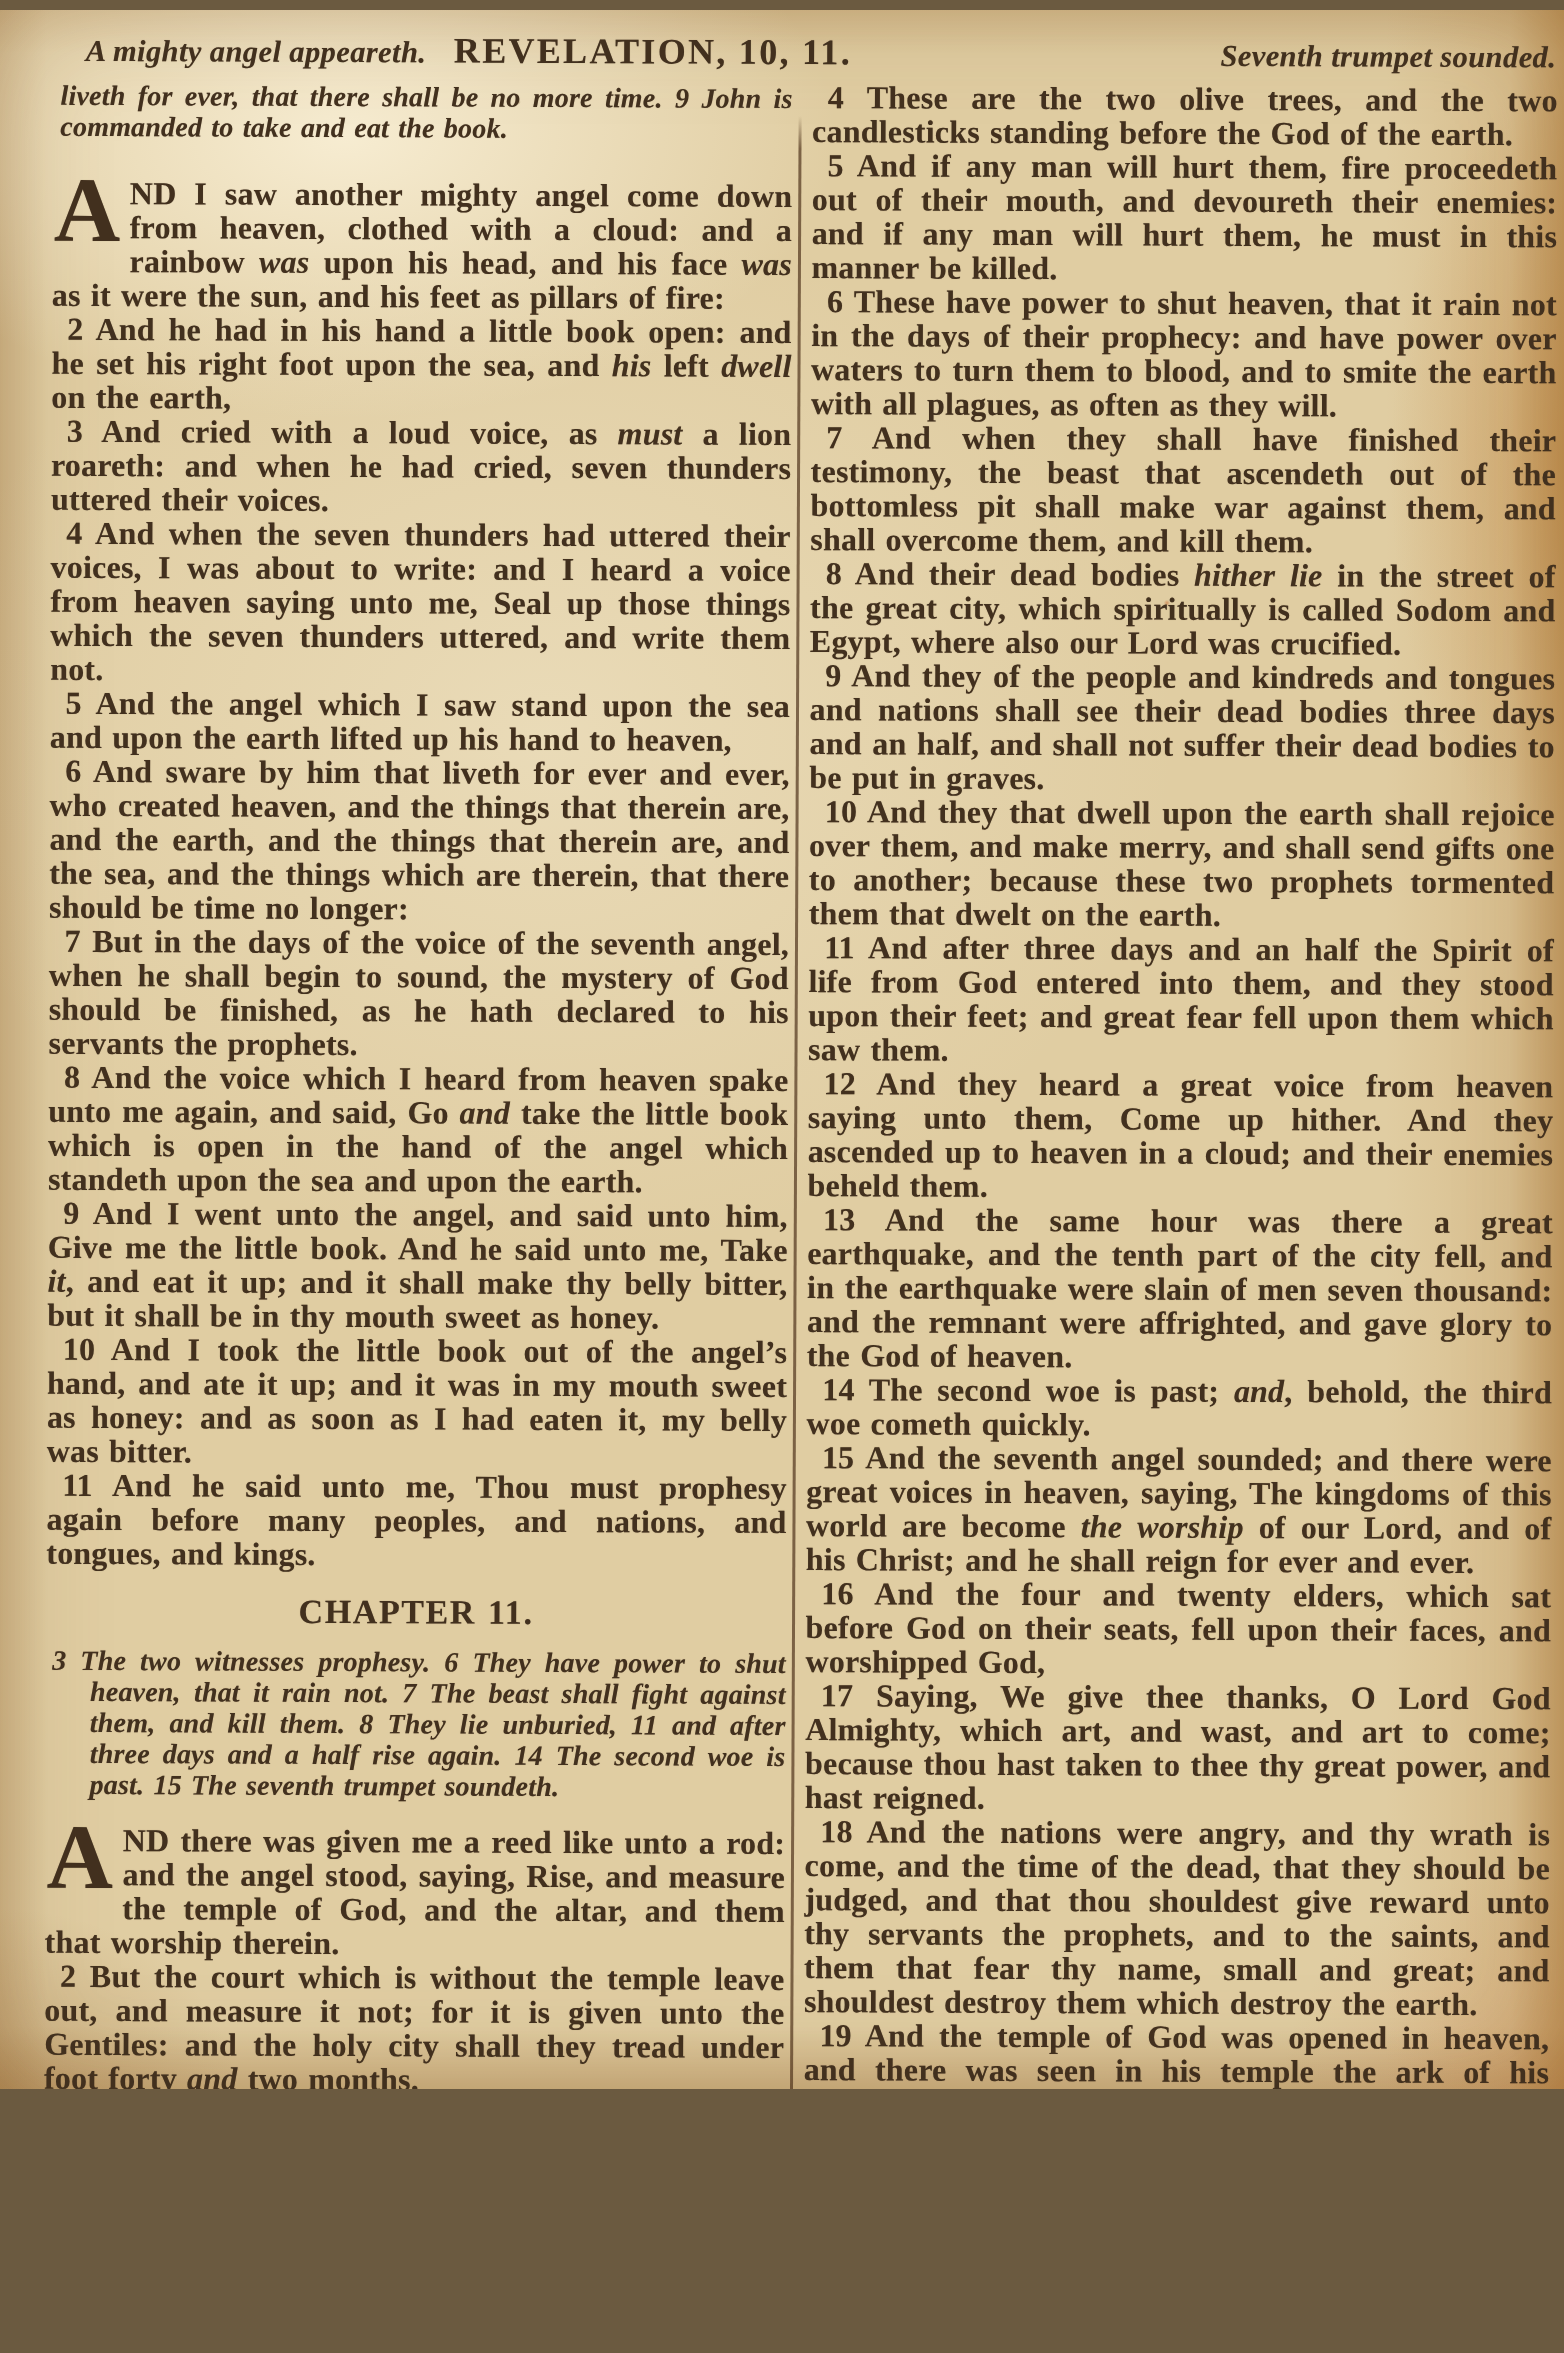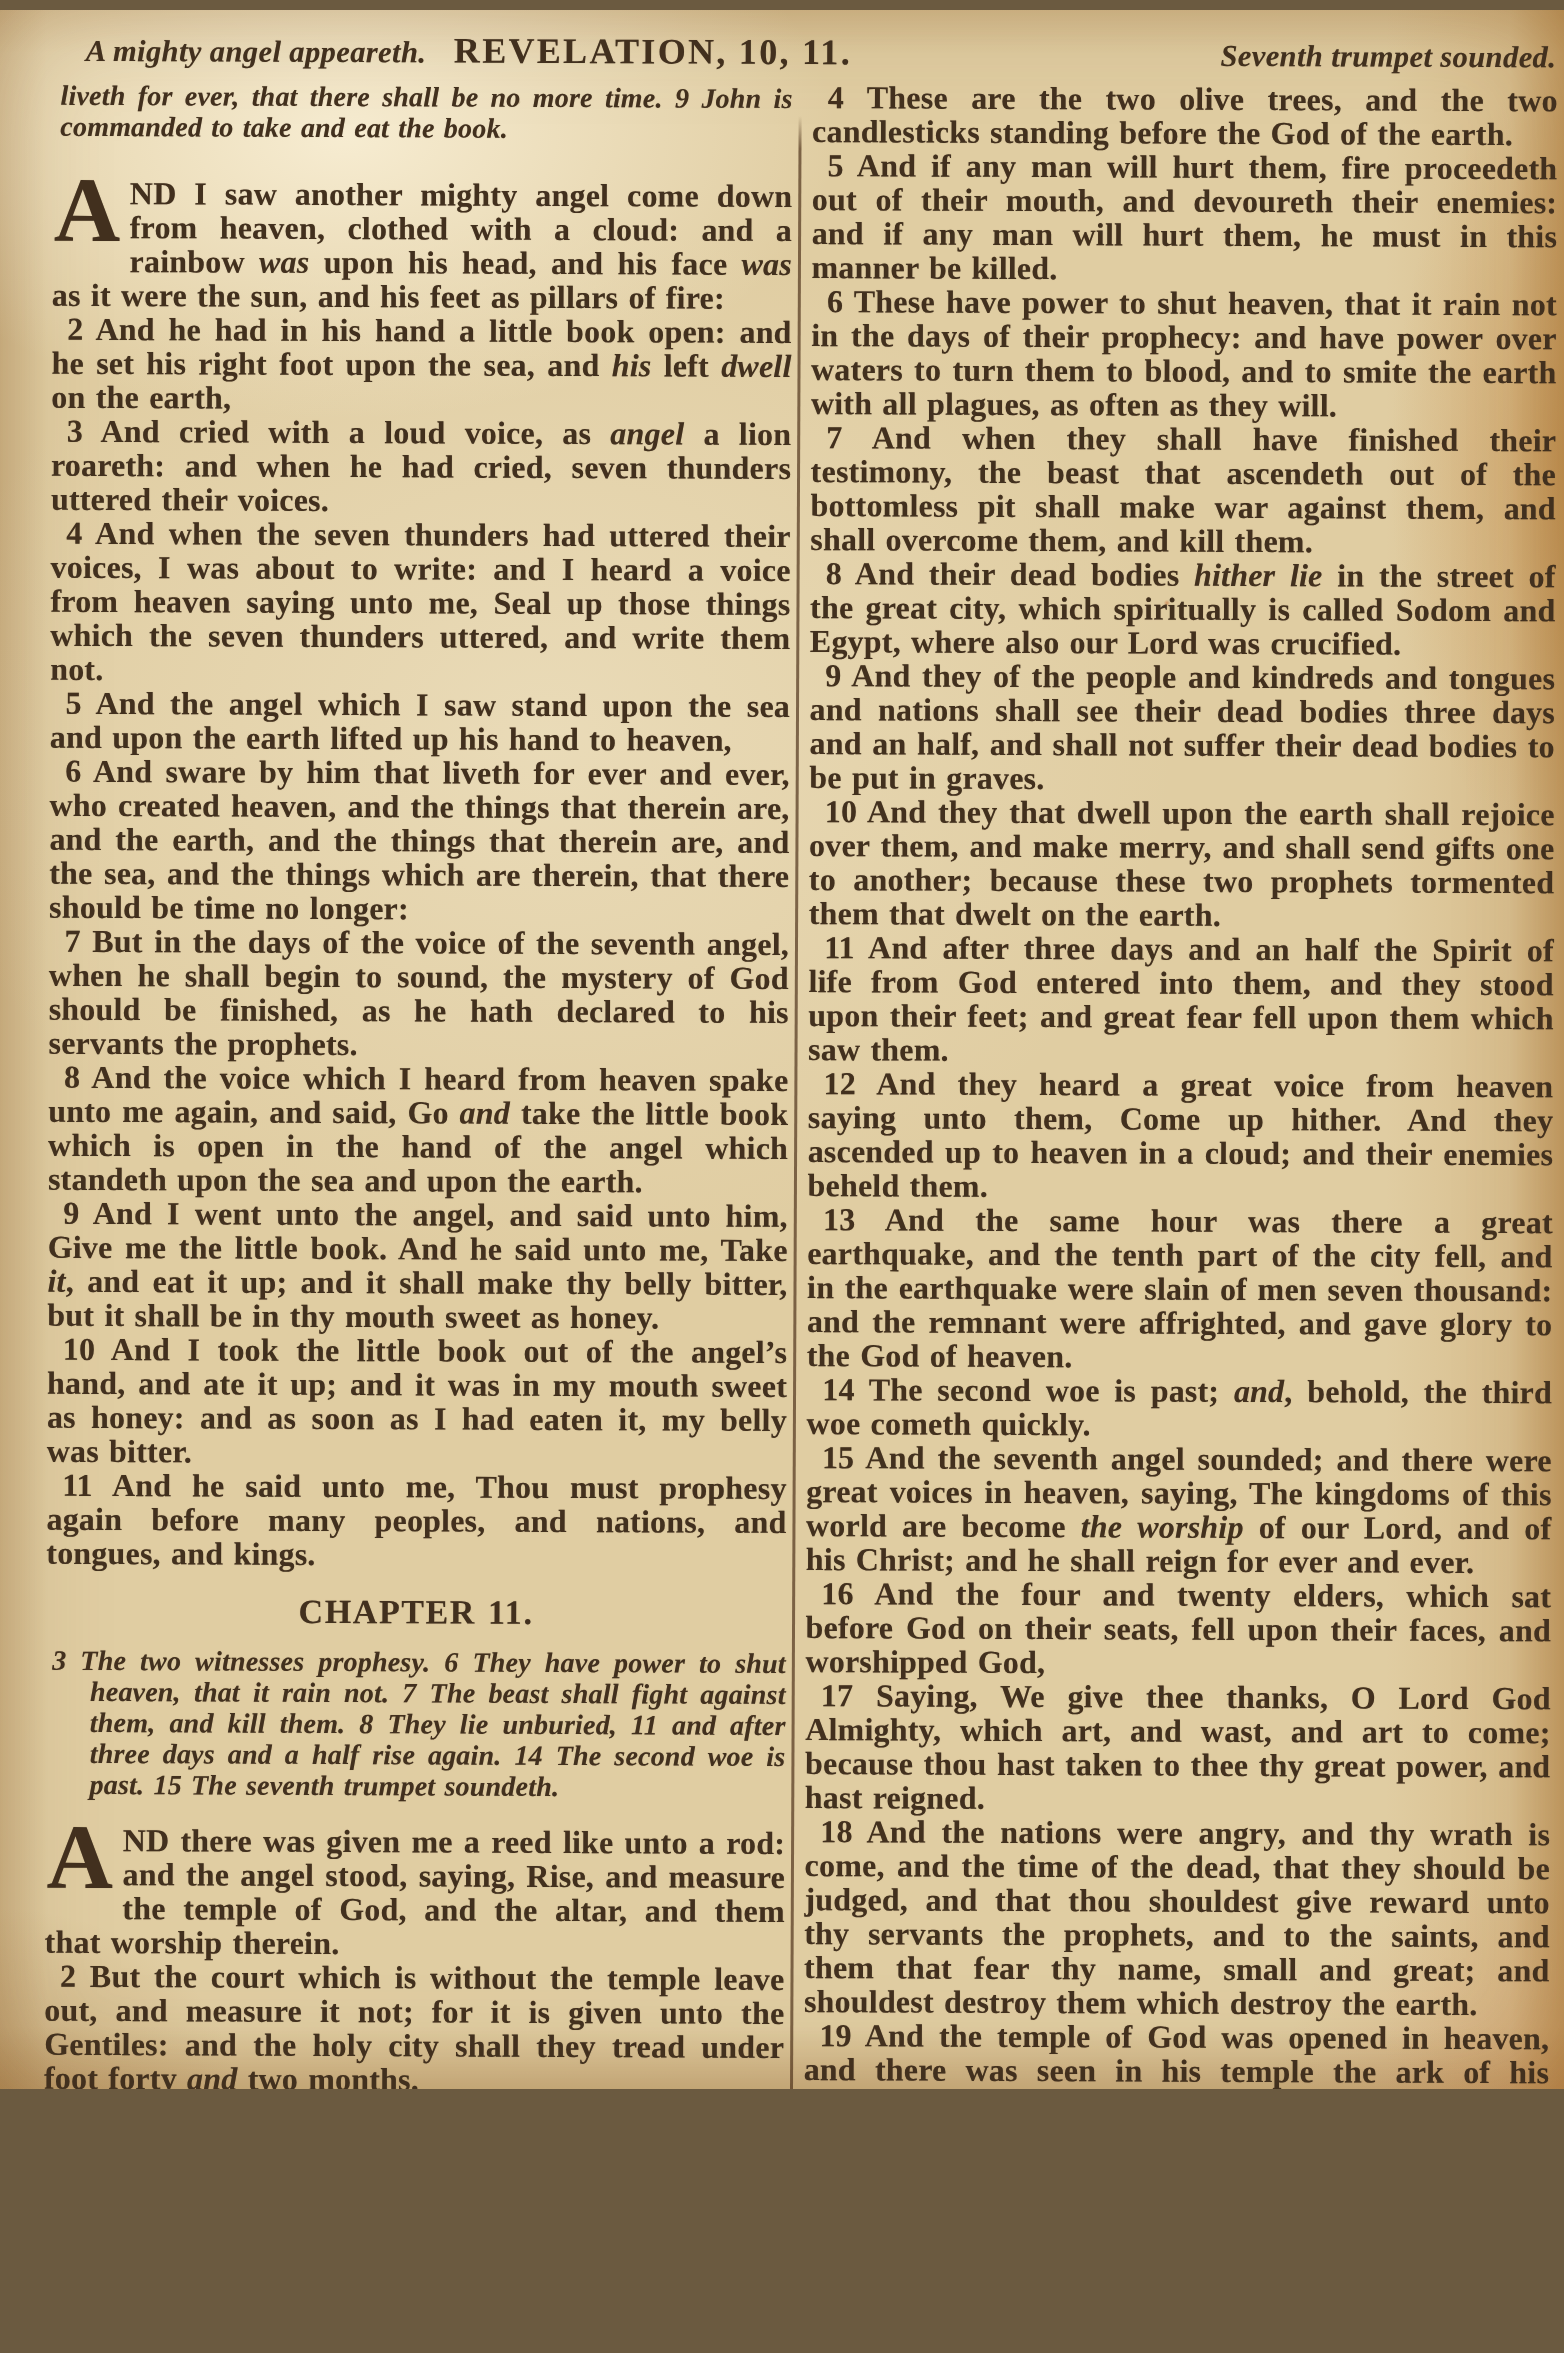--- a/index.html
+++ b/index.html
@@ -62,21 +62,21 @@
       <span class="head-left">A mighty angel appeareth.</span>
       <span class="head-center">REVELATION, 10, 11.</span>
       <span class="head-right">Seventh trumpet sounded.</span>
     </div>
 
     <div class="columns">
       <div class="col col-left" id="col-left">
           <div class="summary-continuation">liveth for ever, that there shall be no more time. 9 John is commanded to take and eat the book.</div>
           <div class="dropcap-verse"><span class="dropcap">A</span>ND I saw another mighty angel come down from heaven, clothed with a cloud: and a rainbow <i>was</i> upon his head, and his face <i>was</i> as it were the sun, and his feet as pillars of fire:</div>
           <div class="verse">2 And he had in his hand a little book open: and he set his right foot upon the sea, and <i>his</i> left <i>dwell</i> on the earth,</div>
-          <div class="verse">3 And cried with a loud voice, as <i>angel</i> a lion roareth: and when he had cried, seven thunders uttered their voices.</div>
+          <div class="verse">3 And cried with a loud voice, as <i>must</i> a lion roareth: and when he had cried, seven thunders uttered their voices.</div>
           <div class="verse">4 And when the seven thunders had uttered their voices, I was about to write: and I heard a voice from heaven saying unto me, Seal up those things which the seven thunders uttered, and write them not.</div>
           <div class="verse">5 And the angel which I saw stand upon the sea and upon the earth lifted up his hand to heaven,</div>
           <div class="verse">6 And sware by him that liveth for ever and ever, who created heaven, and the things that therein are, and the earth, and the things that therein are, and the sea, and the things which are therein, that there should be time no longer:</div>
           <div class="verse">7 But in the days of the voice of the seventh angel, when he shall begin to sound, the mystery of God should be finished, as he hath declared to his servants the prophets.</div>
           <div class="verse">8 And the voice which I heard from heaven spake unto me again, and said, Go <i>and</i> take the little book which is open in the hand of the angel which standeth upon the sea and upon the earth.</div>
           <div class="verse">9 And I went unto the angel, and said unto him, Give me the little book. And he said unto me, Take <i>it</i>, and eat it up; and it shall make thy belly bitter, but it shall be in thy mouth sweet as honey.</div>
           <div class="verse">10 And I took the little book out of the angel’s hand, and ate it up; and it was in my mouth sweet as honey: and as soon as I had eaten it, my belly was bitter.</div>
           <div class="verse">11 And he said unto me, Thou must prophesy again before many peoples, and nations, and tongues, and kings.</div>
           <div class="chapter-heading">CHAPTER 11.</div>
           <div class="chapter-summary">3 The two witnesses prophesy. 6 They have power to shut heaven, that it rain not. 7 The beast shall fight against them, and kill them. 8 They lie unburied, 11 and after three days and a half rise again. 14 The second woe is past. 15 The seventh trumpet soundeth.</div>

